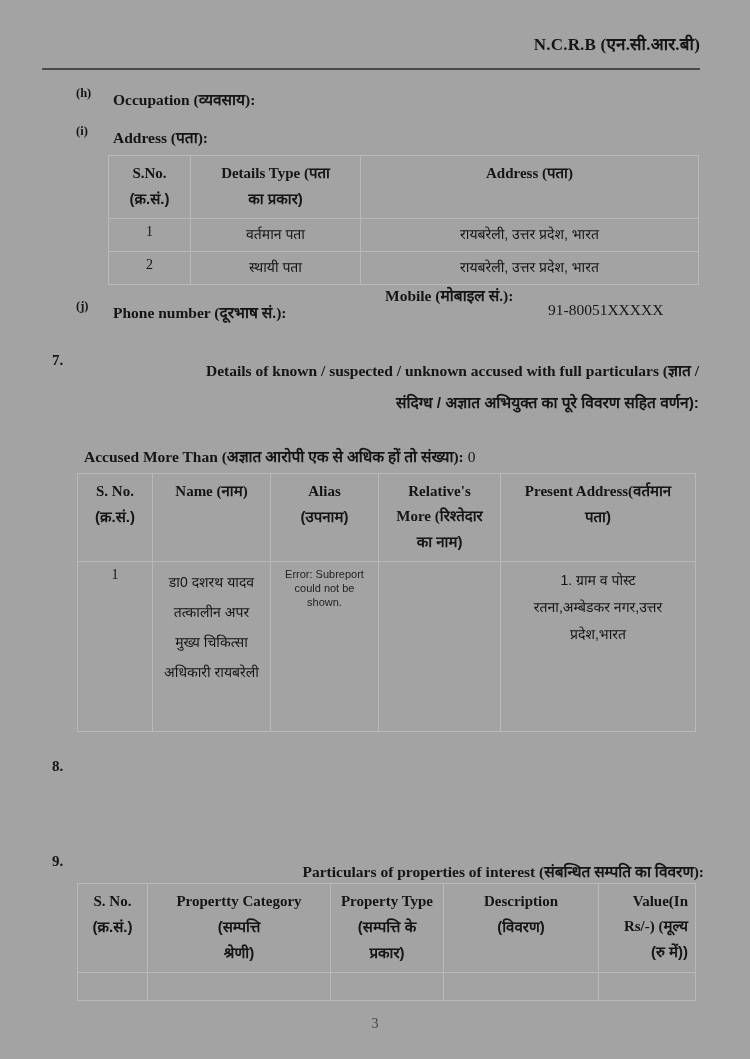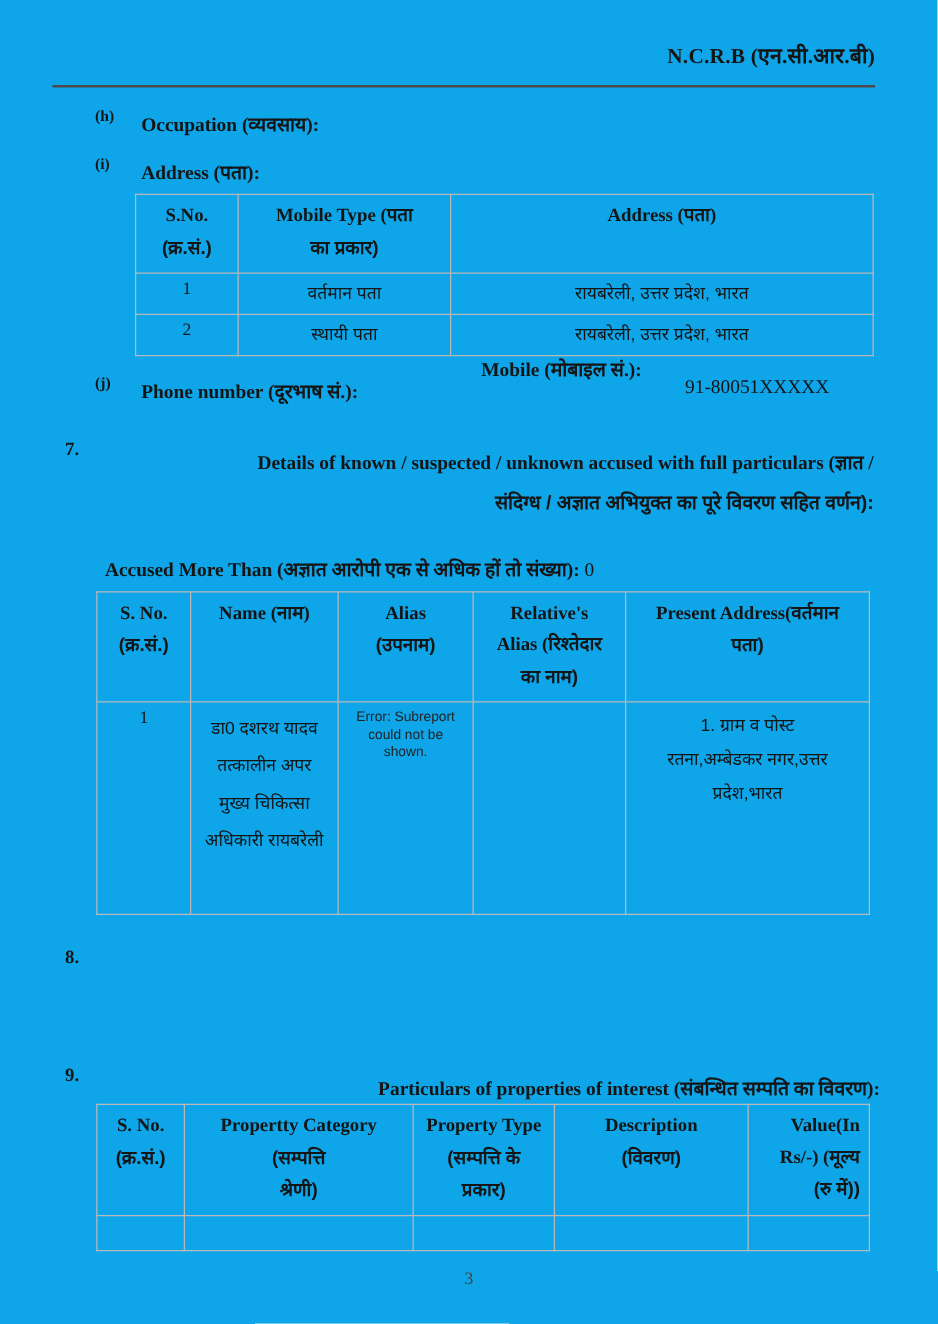--- a/index.html
+++ b/index.html
@@ -9,21 +9,21 @@
   }
   body {
     font-family: "Liberation Serif", "DejaVu Serif", serif;
     color: #151515;
   }
   .page {
     position: relative;
     width: 750px;
     height: 1059px;
     margin: 0 auto;
-    background: #0ea5e9;
+    background: #a3a3a3;
     overflow: hidden;
   }
 
   
   .doc-header {
     position: absolute;
     top: 32px;
     left: 42px;
     width: 658px;
     text-align: right;
@@ -141,21 +141,21 @@
         <col style="width:170px">
         <col style="width:338px">
     </colgroup>
     <thead>
       <tr>
         <th>
           <span>S.No.</span><br>
           <span class="hdr-hi">(क्र.सं.)</span>
         </th>
         <th>
-          <span>Mobile Type (पता</span><br>
+          <span>Details Type (पता</span><br>
           <span class="hdr-hi">का प्रकार)</span>
         </th>
         <th>
           <span>Address (पता)</span>
         </th>
       </tr>
     </thead>
     <tbody>
       <tr>
         <td class="num">1</td>
@@ -202,21 +202,21 @@
         </th>
         <th>
           <span>Name (नाम)</span>
         </th>
         <th>
           <span>Alias</span><br>
           <span class="hdr-hi">(उपनाम)</span>
         </th>
         <th>
           <span>Relative's</span><br>
-          <span>Alias (रिश्तेदार</span><br>
+          <span>More (रिश्तेदार</span><br>
           <span class="hdr-hi">का नाम)</span>
         </th>
         <th>
           <span>Present Address(वर्तमान</span><br>
           <span class="hdr-hi">पता)</span>
         </th>
       </tr>
     </thead>
     <tbody>
       <tr style="height:170px">

